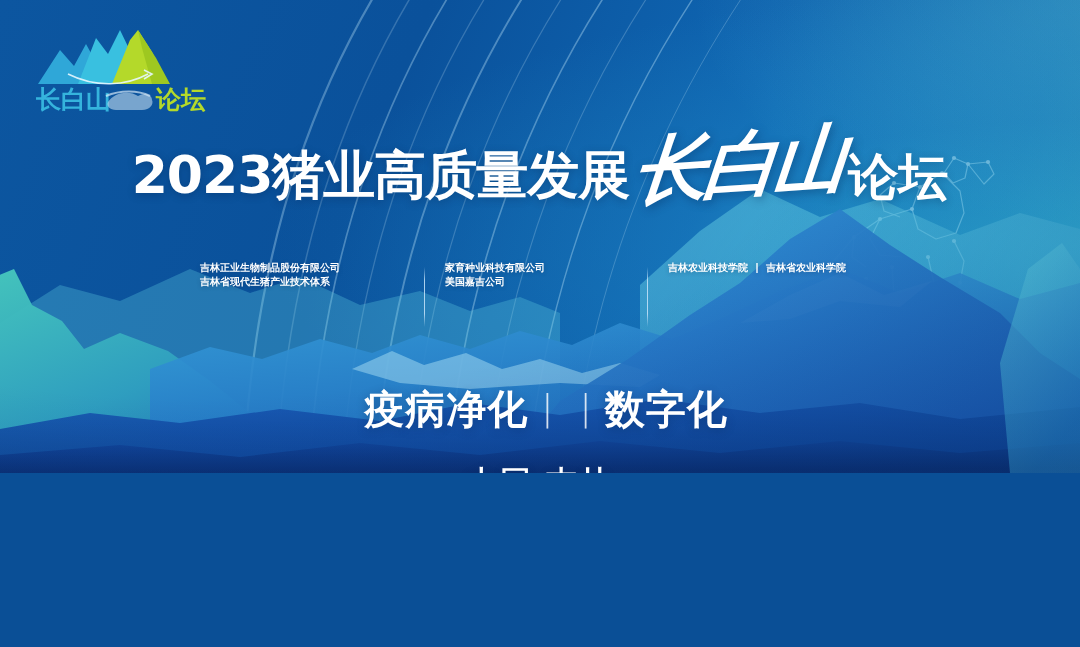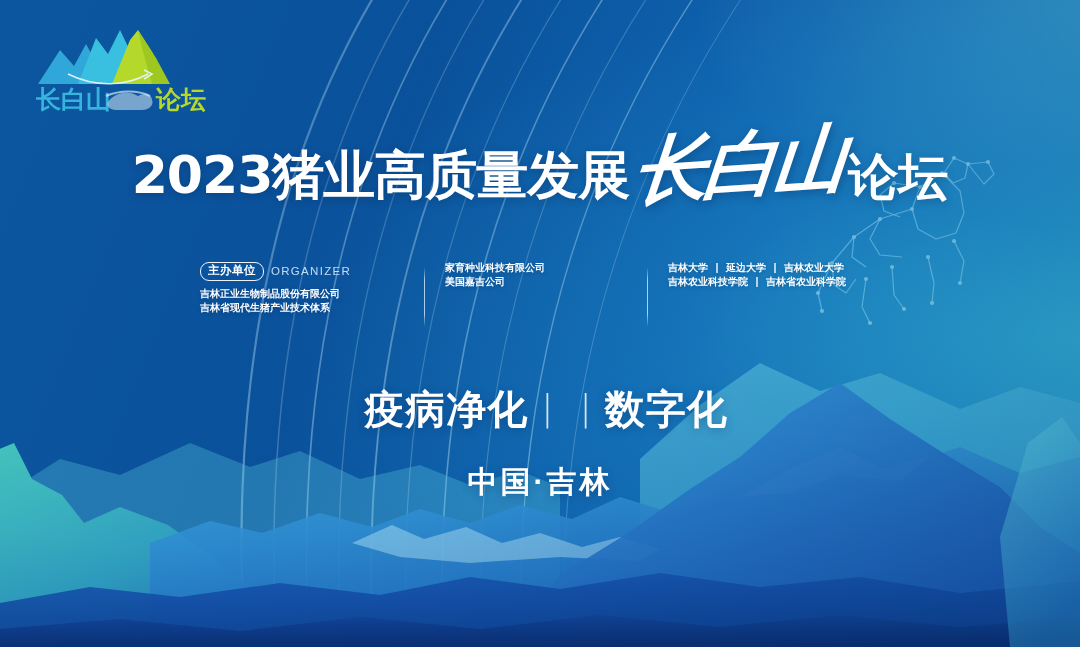--- a/index.html
+++ b/index.html
@@ -3,21 +3,21 @@
 <meta charset="utf-8">
 <style>
   * { margin:0; padding:0; box-sizing:border-box; }
   html,body { background:#0a4f96; }
   body {
     font-family:"Liberation Sans", sans-serif;
     -webkit-font-smoothing:antialiased;
   }
   #poster {
     position:relative;
-    width:1080px; height:647px;
+    width:1080px; height:473px;
     overflow:hidden;
     background:
       radial-gradient(130% 95% at 100% 52%, rgba(58,186,216,0.55) 0%, rgba(36,146,200,0.30) 28%, rgba(10,79,150,0.0) 58%),
       linear-gradient(112deg, #0c56a0 0%, #0a519b 34%, #0f66b2 62%, #1a86c6 85%, #2ea6d4 100%);
   }
 
   
   .bg-layer { position:absolute; inset:0; pointer-events:none; }
 
   .arcs { position:absolute; right:-170px; top:-250px; width:1100px; height:1180px; opacity:.75; }
@@ -325,39 +325,34 @@
 
   <div class="headline">
     <span class="h-main">2023猪业高质量发展</span>
     <span class="h-brush">长白山</span>
     <span class="h-tail">论坛</span>
   </div>
 
   <div class="orgs">
 
     <div class="org-col c1">
-      <div class="org-head">
-        <span class="org-tag">主办单位</span>
-        <span class="org-en">ORGANIZER</span>
-      </div>
       <div class="org-line">吉林正业生物制品股份有限公司</div>
       <div class="org-line">吉林省现代生猪产业技术体系</div>
     </div>
 
     <div class="org-div"></div>
 
     <div class="org-col c2">
       <div class="org-line">家育种业科技有限公司</div>
       <div class="org-line">美国嘉吉公司</div>
     </div>
 
     <div class="org-div"></div>
 
     <div class="org-col c3">
-      <div class="org-line">吉林大学 | 延边大学 | 吉林农业大学</div>
       <div class="org-line">吉林农业科技学院 | 吉林省农业科学院</div>
     </div>
   </div>
 
   <div class="theme">
     <span class="t-word">疫病净化</span>
     <span class="t-sep">|</span>
     <span class="t-sep">|</span>
     <span class="t-word">数字化</span>
   </div>

